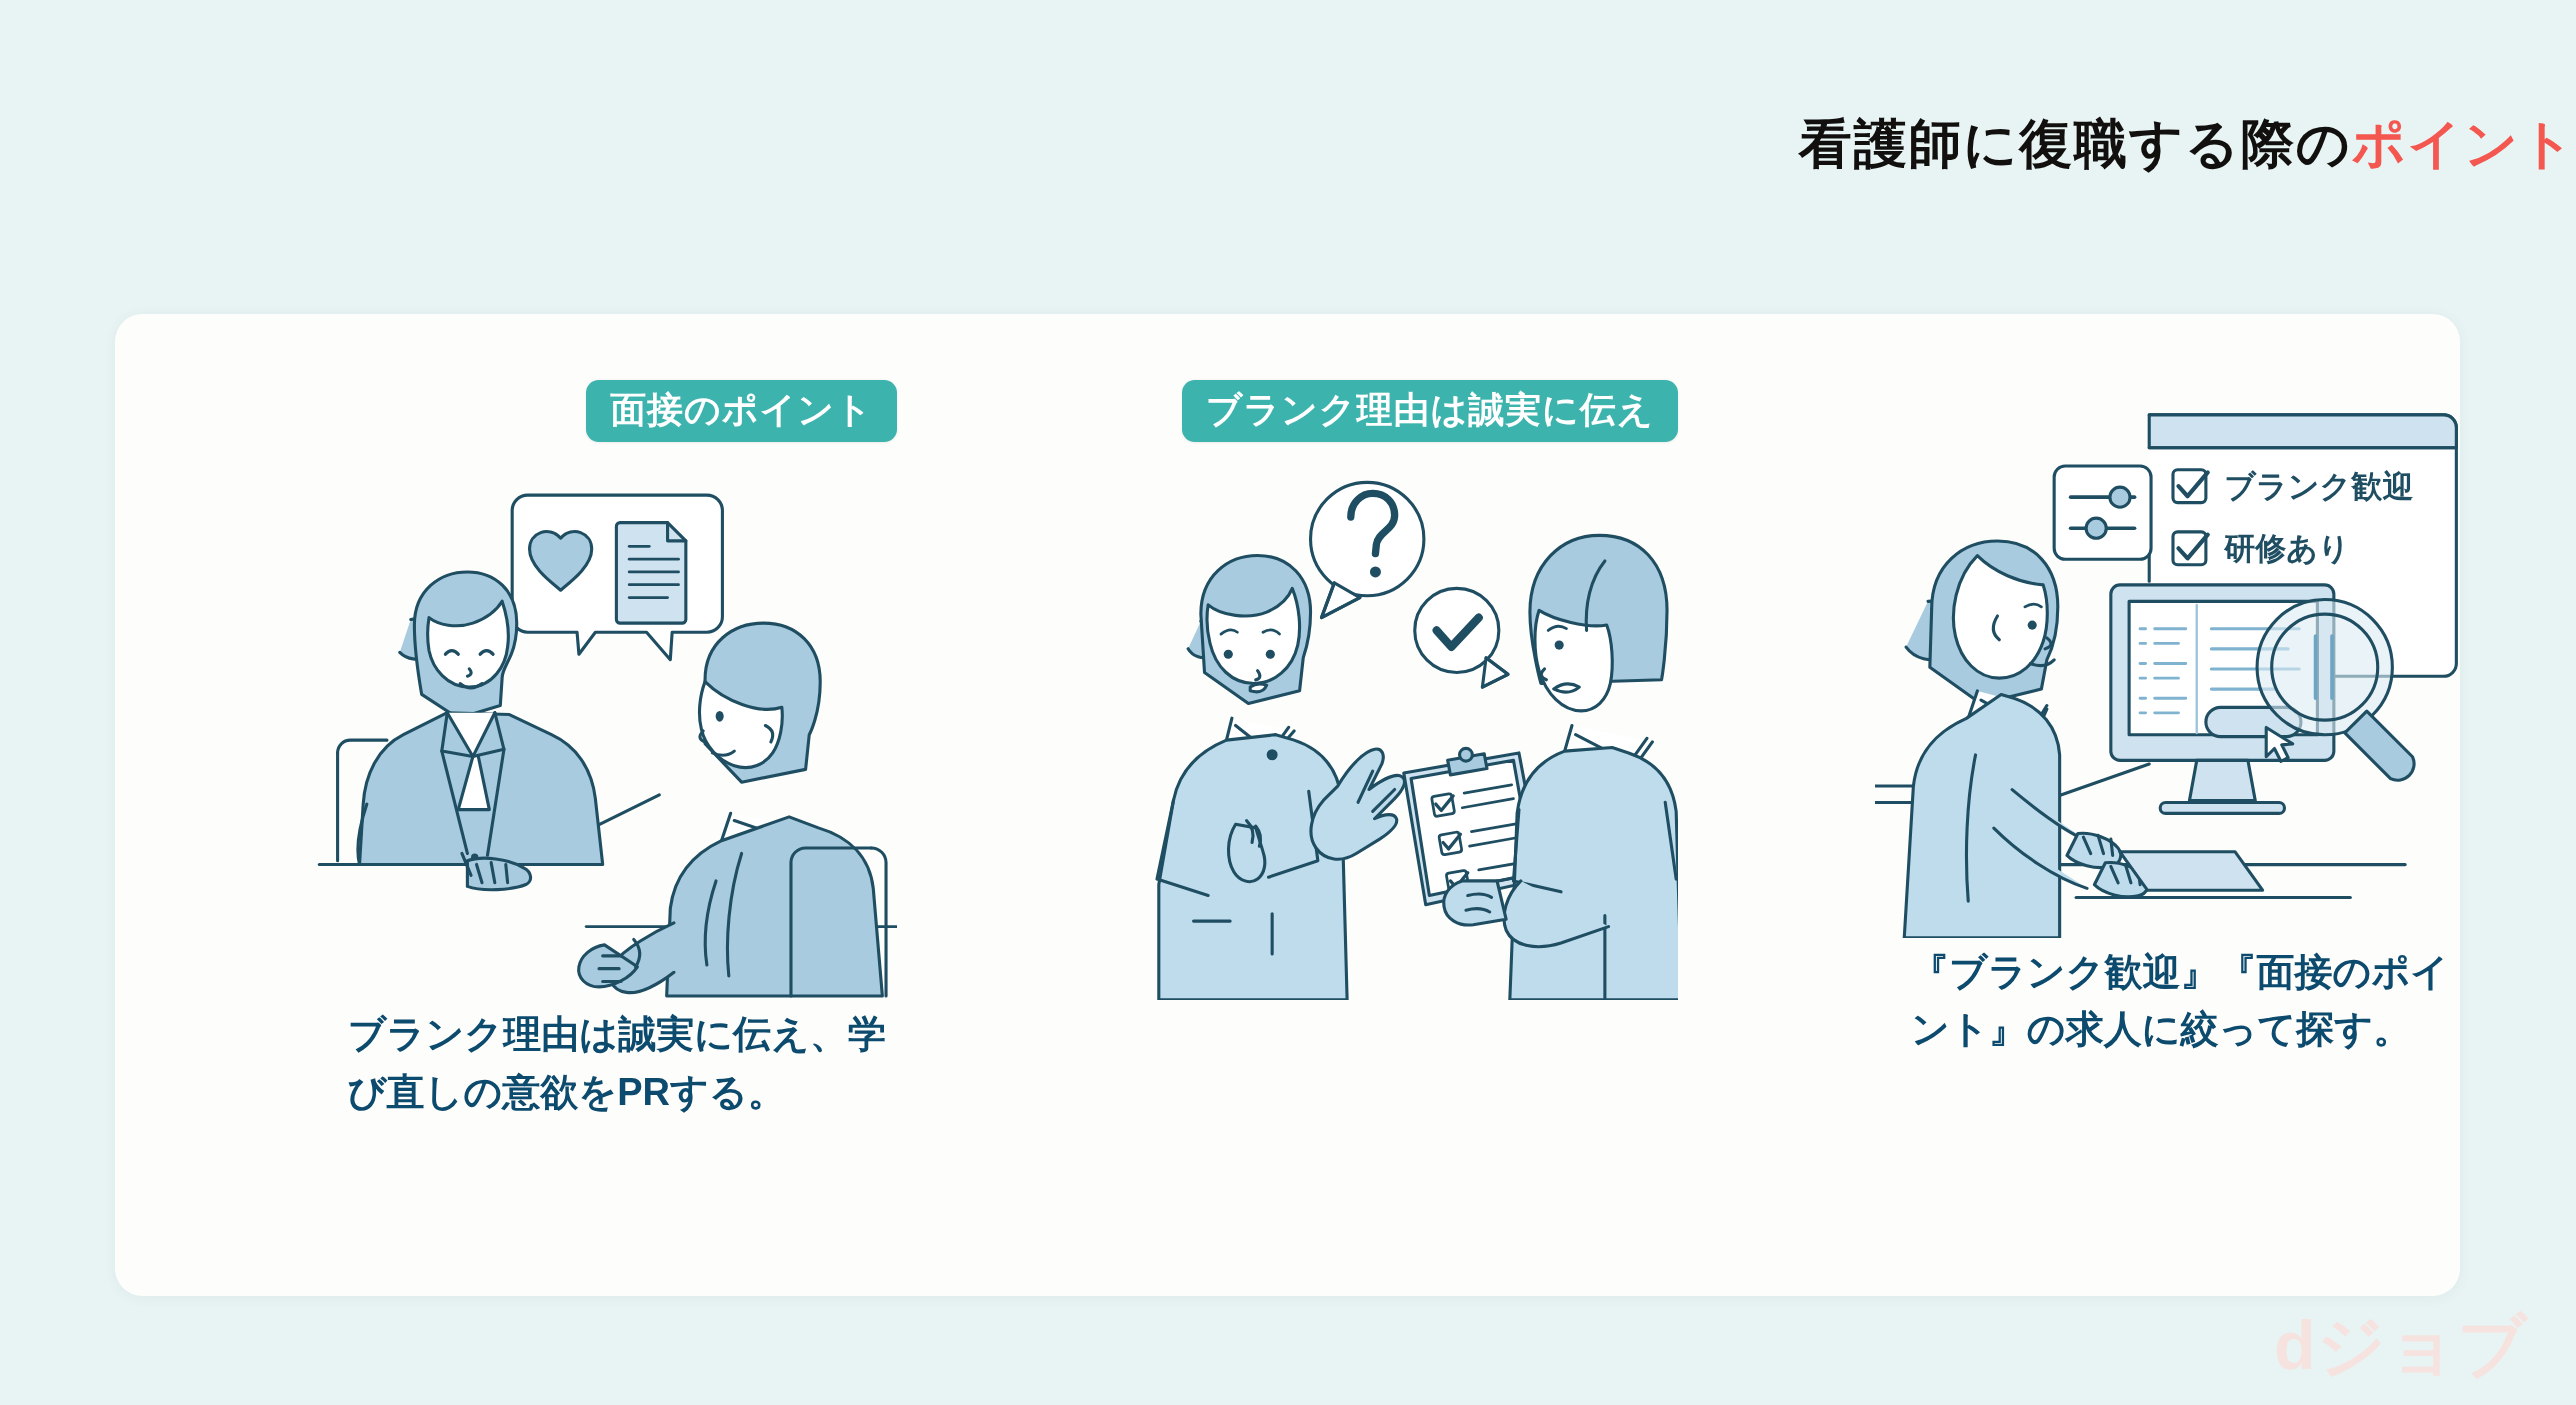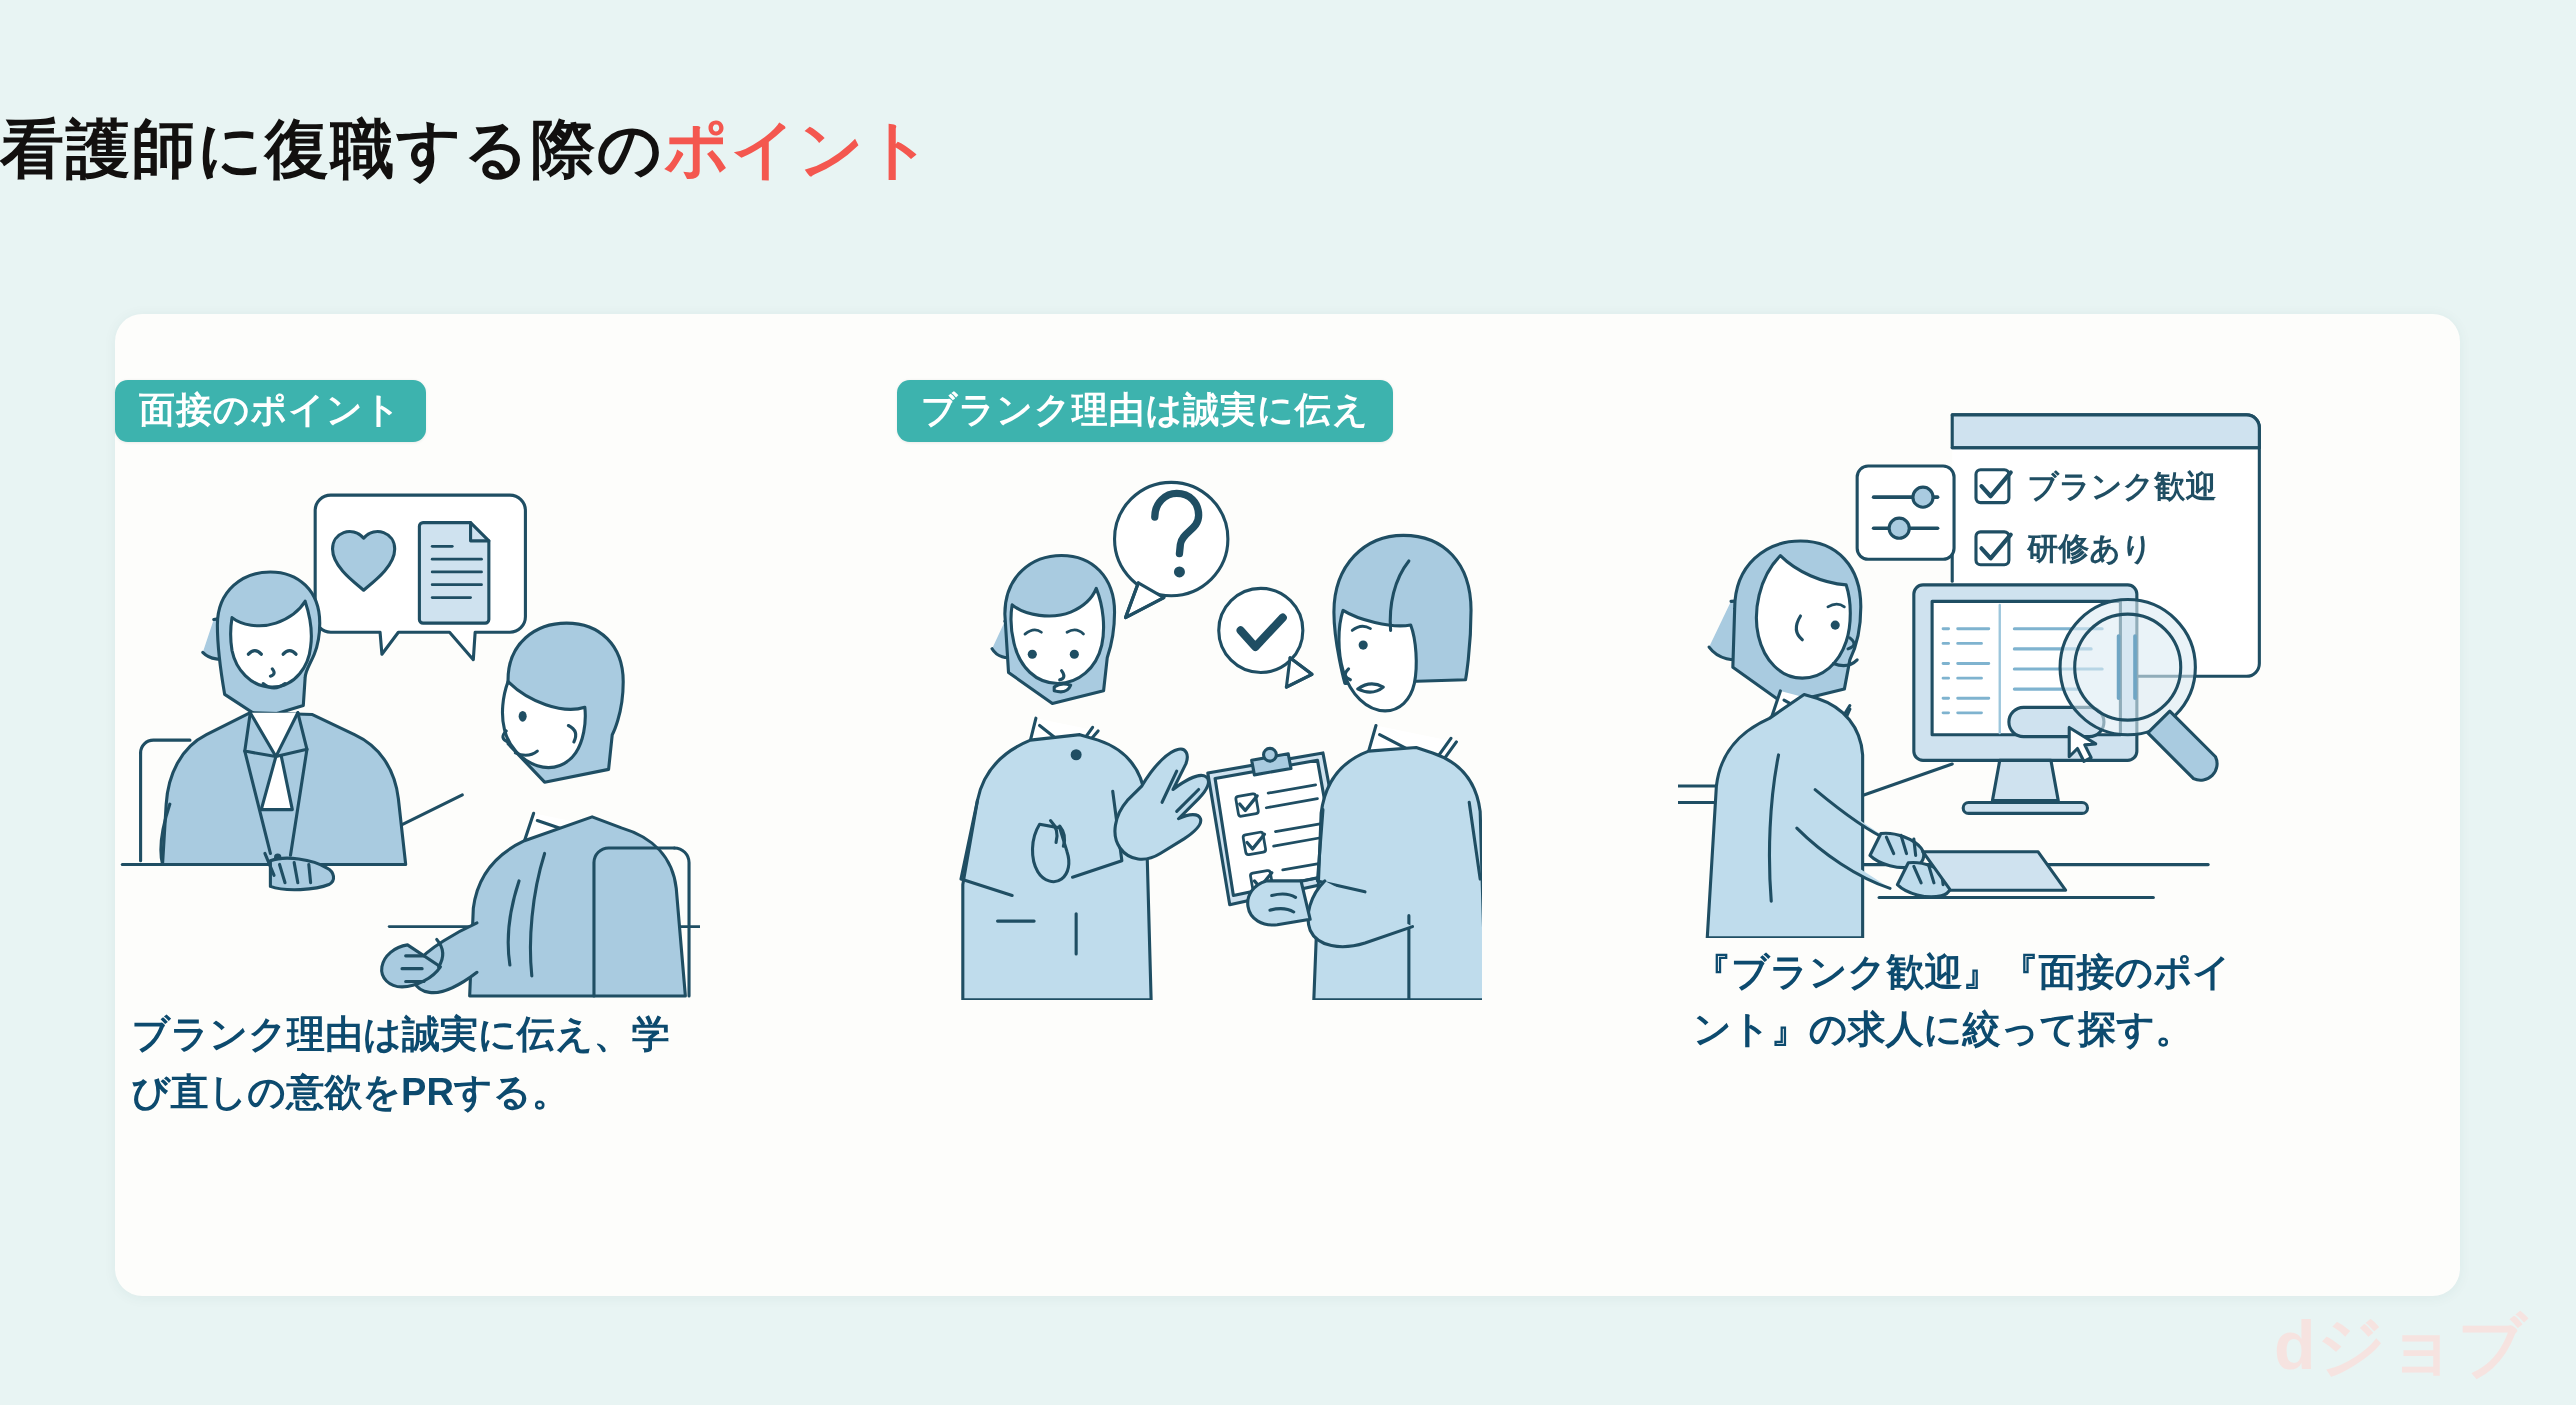--- a/index.html
+++ b/index.html
@@ -14,22 +14,22 @@
     overflow: hidden;
     position: relative;
   }
 
   
   .page-title {
     position: absolute;
     top: 117px;
     left: 0;
     width: 100%;
-    text-align: left;
-    font-size: 64px;
+    text-align: right;
+    font-size: 53px;
     font-weight: 700;
     color: #12100f;
     letter-spacing: 1.8px;
     line-height: 1;
     white-space: nowrap;
   }
   .page-title .accent {
     color: #f4574f;
   }
 
@@ -48,21 +48,21 @@
   .columns {
     position: absolute;
     inset: 0;
     display: flex;
     flex-direction: row;
   }
   .column {
     flex: 1 1 0;
     display: flex;
     flex-direction: column;
-    align-items: flex-start;
+    align-items: flex-end;
     padding-top: 66px;
     box-sizing: border-box;
   }
 
   
   .badge {
     background: #3db3ae;
     color: #ffffff;
     font-size: 36px;
     font-weight: 700;

